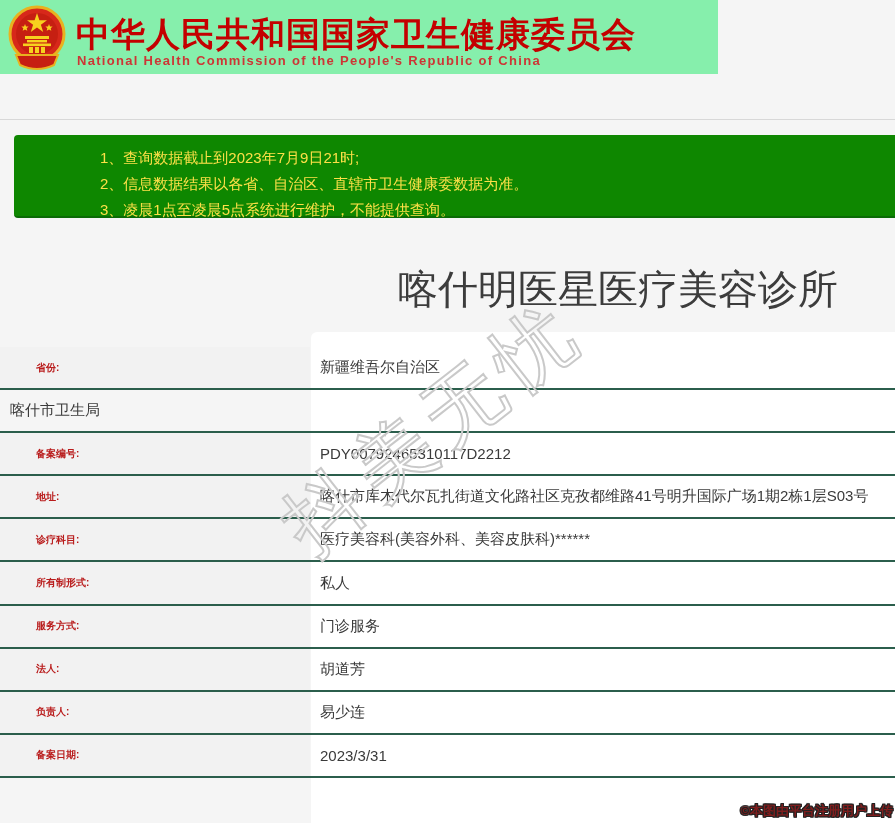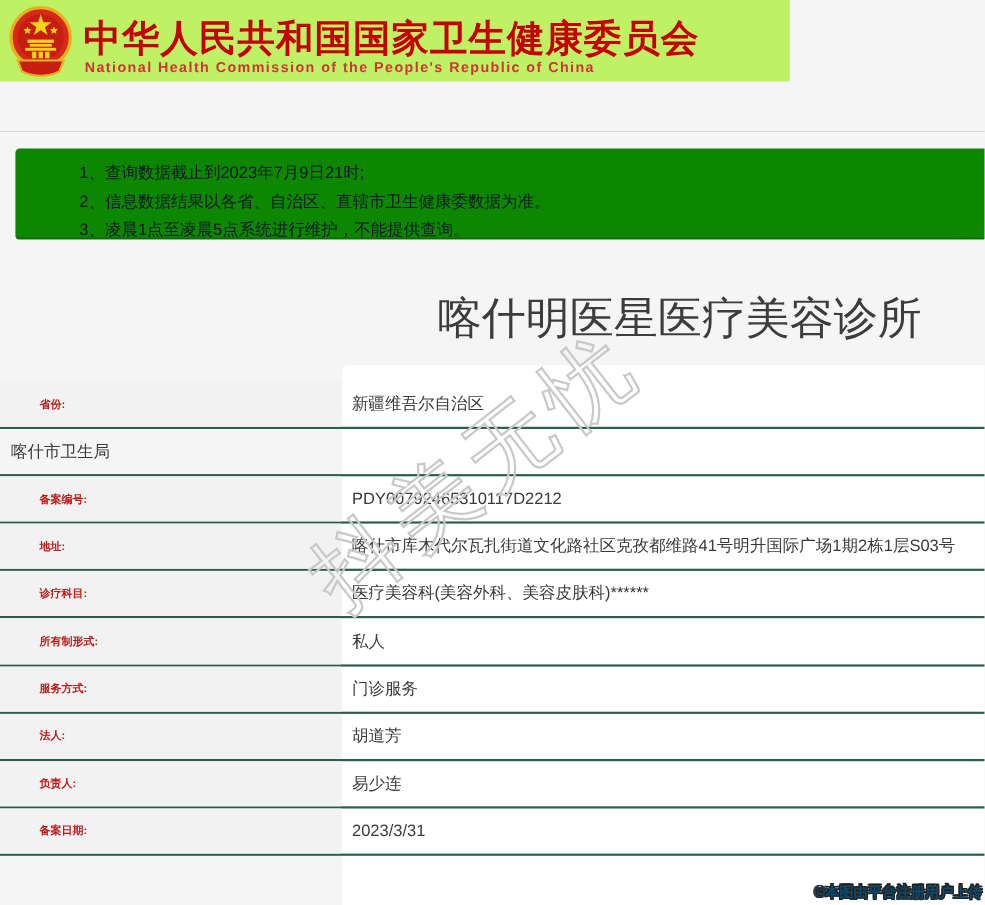--- a/index.html
+++ b/index.html
@@ -4,21 +4,21 @@
 <style>
   html,body{margin:0;padding:0;}
   body{
     width:895px;height:823px;position:relative;overflow:hidden;
     background:#f5f5f5;
     font-family:"Liberation Sans","DejaVu Sans",sans-serif;
   }
   
   .header{
     position:absolute;left:0;top:0;width:718px;height:74px;
-    background:#bef264;
+    background:#86efac;
   }
   .emblem{position:absolute;left:8px;top:3px;width:58px;height:70px;}
   .header-title-cn{
     position:absolute;left:76px;top:12px;
     font-size:34px;font-weight:bold;color:#c40000;
     letter-spacing:1px;white-space:nowrap;
   }
   .header-title-en{
     position:absolute;left:77px;top:53px;
     font-size:13px;font-weight:bold;color:#cd3535;
@@ -28,22 +28,22 @@
     position:absolute;left:0;top:119px;width:895px;height:1px;
     background:#d8d8d8;
   }
   
   .notice{
     position:absolute;left:14px;top:135px;right:0;height:83px;
     background:#0e8700;border-radius:4px 0 0 4px;
     border-bottom:2px solid #0b6b06;box-sizing:border-box;
   }
   .notice-line{
-    margin-left:58px;line-height:26px;font-size:15px;
-    color:#0f172a;white-space:nowrap;
+    margin-left:86px;line-height:26px;font-size:15px;
+    color:#fde047;white-space:nowrap;
   }
   .notice-line:first-child{margin-top:10px;}
   
   .page-title{
     position:absolute;left:398px;top:262px;
     font-size:40px;color:#3c3c3c;white-space:nowrap;
   }
   
   .value-panel{
     position:absolute;left:311px;top:332px;width:584px;bottom:0;
@@ -70,21 +70,21 @@
   .watermark{
     position:absolute;left:250px;top:355px;width:420px;
     transform:rotate(-38deg);transform-origin:center;
     font-size:78px;letter-spacing:10px;white-space:nowrap;
     color:transparent;-webkit-text-stroke:2px #c9c9c9;
     pointer-events:none;z-index:50;
   }
   
   .credit{
     position:absolute;right:2px;bottom:3px;
-    font-size:13px;font-weight:bold;color:#0c4a6e;white-space:nowrap;
+    font-size:13px;font-weight:bold;color:#7f1d1d;white-space:nowrap;
     text-shadow:
       -1px -1px 0 #222,1px -1px 0 #222,-1px 1px 0 #222,1px 1px 0 #222,
       0 -1px 0 #222,0 1px 0 #222,-1px 0 0 #222,1px 0 0 #222;
     z-index:60;
   }
 </style>
 </head>
 <body>
 
 <div class="header">

